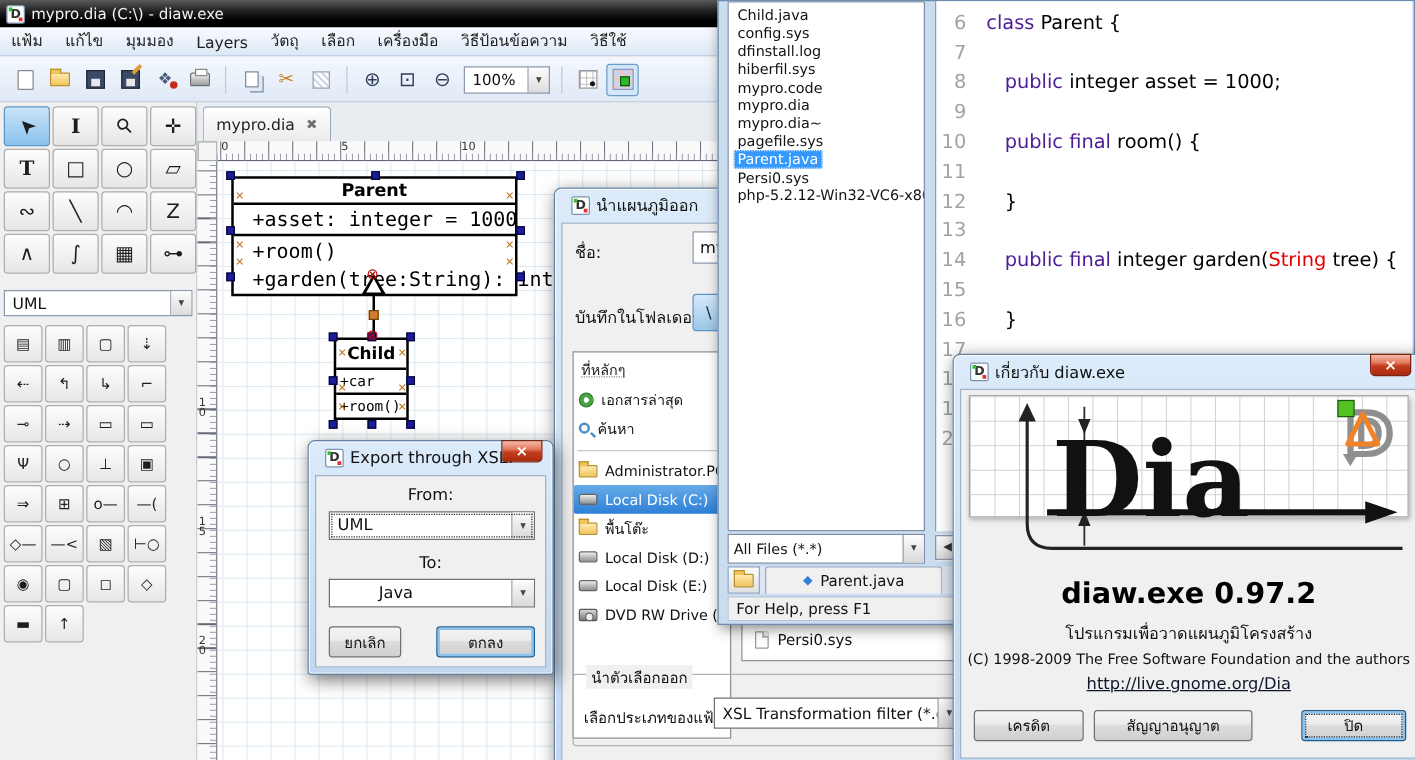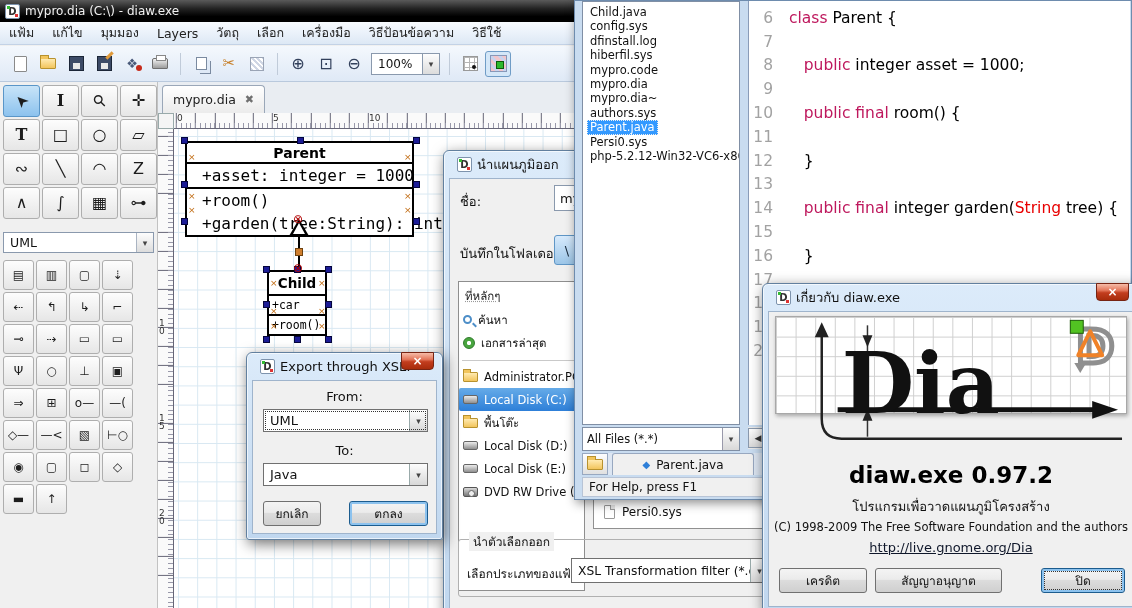--- a/index.html
+++ b/index.html
@@ -136,21 +136,21 @@
   .combo .cval{padding-left:6px;flex:1;white-space:nowrap;overflow:hidden;}
   .combo .carr{width:18px;align-self:stretch;border-left:1px solid #9aa;
     background:linear-gradient(#fdfdfd,#d8d8d8);display:flex;align-items:center;justify-content:center;
     font-size:9px;color:#444;flex:0 0 auto;}
   .combo.dotted{outline:1px dotted #333;outline-offset:-3px;}
   .dlg-label{position:absolute;font-size:13px;color:#111;white-space:nowrap;}
 
   
   .xslt-dialog{left:246px;top:352px;width:197px;height:188px;z-index:40;}
   .xslt-dialog .c-from{position:absolute;left:10px;top:28px;width:165px;height:23px;}
-  .xslt-dialog .c-to{position:absolute;left:10px;top:82px;width:165px;height:23px;}
+  .xslt-dialog .c-to{position:absolute;left:10px;top:82px;width:165px;height:23px;padding-left:33px;}
 
   
   .export-dialog{left:443px;top:150px;width:334px;height:470px;z-index:20;}
   .textbox{position:absolute;background:#fff;border:1px solid #8a99ad;font-size:13px;color:#111;
     display:flex;align-items:center;padding-left:5px;}
   .folder-btn{position:absolute;left:104px;top:56px;width:26px;height:30px;
     background:linear-gradient(#d7eafc,#9cc6e8);border:1px solid #5f96c6;border-radius:3px;
     display:flex;align-items:center;justify-content:center;font-size:13px;color:#123;}
   .places{position:absolute;left:8px;top:102px;width:127px;height:310px;background:#fff;border:1px solid #8e8e8e;
     padding-top:2px;overflow:hidden;}
@@ -192,21 +192,21 @@
   .filter-combo{position:absolute;left:7px;top:426px;width:158px;height:24px;background:#fff;border:1px solid #808fa5;
     display:flex;align-items:center;font-size:11.5px;color:#111;padding-left:4px;}
   .filter-combo .dd-btn{margin-left:auto;width:17px;align-self:stretch;border-left:1px solid #99a;
     background:linear-gradient(#fdfdfd,#d8d8d8);display:flex;align-items:center;justify-content:center;font-size:9px;color:#444;}
   .splitter{position:absolute;left:167px;top:0;width:6px;height:450px;}
   .code-panel{position:absolute;left:173px;top:0;right:1px;height:424px;background:#fff;border-left:1px solid #8a9cb8;
     overflow:hidden;padding-top:5px;}
   .codeline{height:23.8px;white-space:pre;font-size:15.5px;display:flex;align-items:center;}
   .lnum{display:inline-block;width:24px;text-align:right;color:#a2a2a2;margin-right:16px;flex:0 0 auto;}
   .ltext{color:#000;}
-  .kw{color:#be185d;}
+  .kw{color:#4c1d95;}
   .str{color:#e80000;}
   .hscroll{position:absolute;left:173px;top:426px;right:1px;height:22px;background:#e8e8e8;display:flex;align-items:center;}
   .sbtn{width:20px;height:20px;border:1px solid #8a99ad;background:linear-gradient(#fdfdfd,#d8d8d8);
     display:flex;align-items:center;justify-content:center;font-size:9px;color:#333;}
   .ed-tabbar{position:absolute;left:7px;top:452px;height:22px;right:1px;display:flex;background:#dde6f2;}
   .fold-btn{width:26px;height:22px;border:1px solid #98a8c0;background:linear-gradient(#fdfdfd,#e0e0e0);
     display:flex;align-items:center;justify-content:center;}
   .ed-tab{width:142px;height:22px;margin-left:4px;background:#f0f0f0;border:1px solid #98a8c0;border-bottom:none;
     border-radius:3px 3px 0 0;display:flex;align-items:center;justify-content:center;gap:6px;font-size:12px;color:#111;}
   .diam{color:#2e7fd8;font-size:10px;}
@@ -531,26 +531,26 @@
       <span>นำแผนภูมิออก</span>
     </div>
     <div class="w7body">
       <span class="dlg-label" style="left:10px;top:12px">ชื่อ:</span>
       <div class="textbox" style="left:104px;top:6px;width:212px;height:26px">mypro</div>
       <span class="dlg-label" style="left:10px;top:64px">บันทึกในโฟลเดอร์:</span>
       <div class="folder-btn">\</div>
       <div class="places">
         <div class="pl-head">ที่หลักๆ</div>
       <div class="pl-row">
+            <div class="pl-ic pl-recent"></div>
+            <div class="pl-lab">เอกสารล่าสุด</div>
+          </div>
+          <div class="pl-row">
             <div class="pl-ic pl-search"></div>
             <div class="pl-lab">ค้นหา</div>
-          </div>
-          <div class="pl-row">
-            <div class="pl-ic pl-recent"></div>
-            <div class="pl-lab">เอกสารล่าสุด</div>
           </div>
           <div class="pl-sep"></div>
           <div class="pl-row">
             <div class="pl-ic pl-folder"></div>
             <div class="pl-lab">Administrator.PC2</div>
           </div>
           <div class="pl-row sel">
             <div class="pl-ic pl-drive"></div>
             <div class="pl-lab">Local Disk (C:)</div>
           </div>
@@ -590,21 +590,21 @@
 
   <div class="editor-window">
     <div class="file-list">
         <div class="file-row">Child.java</div>
         <div class="file-row">config.sys</div>
         <div class="file-row">dfinstall.log</div>
         <div class="file-row">hiberfil.sys</div>
         <div class="file-row">mypro.code</div>
         <div class="file-row">mypro.dia</div>
         <div class="file-row">mypro.dia~</div>
-        <div class="file-row">authors.sys</div>
+        <div class="file-row">pagefile.sys</div>
         <div class="file-row sel">Parent.java</div>
         <div class="file-row">Persi0.sys</div>
         <div class="file-row">php-5.2.12-Win32-VC6-x86.z</div>
       </div>
     <div class="filter-combo">
       <span>All Files (*.*)</span>
       <span class="dd-btn">▾</span>
     </div>
     <div class="splitter"></div>
     <div class="code-panel">

